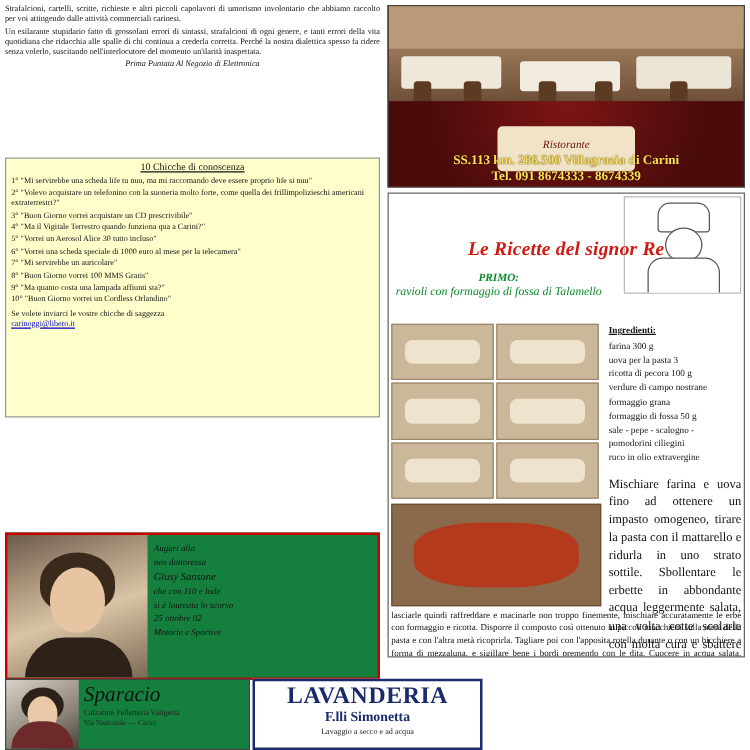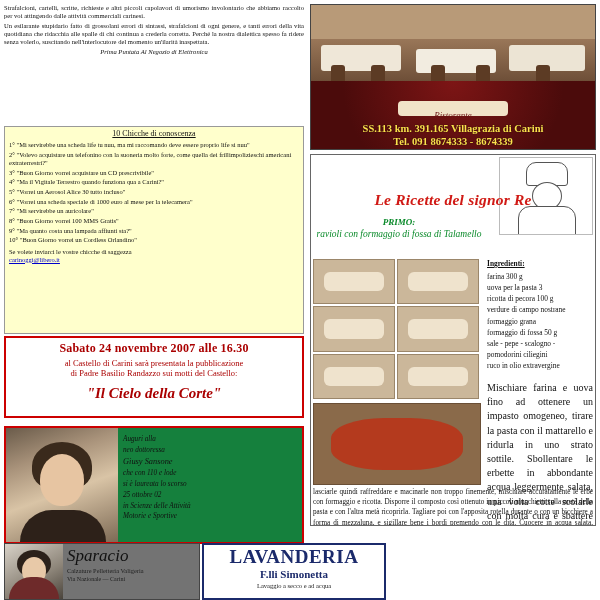--- a/index.html
+++ b/index.html
@@ -72,21 +72,21 @@
     background:#2d2119;
   }
   .gradtext{
     flex:1;padding:6px 5px;font-style:italic;font-size:7.2px;line-height:1.5;color:#111;
   }
   .gradtext .big{font-size:8.4px;}
 
   
   .sparacio{
     position:absolute;left:4px;top:543px;width:196px;height:57px;
-    border:1px solid #444;box-sizing:border-box;display:flex;background:#737373;
+    border:1px solid #444;box-sizing:border-box;display:flex;background:#15803d;
   }
   .sparacio .ph{
     width:58px;height:100%;
     background:linear-gradient(150deg,#d8d2c8,#8d8579 60%,#4a443c);
     position:relative;overflow:hidden;
   }
   .sparacio .ph .h{position:absolute;left:12px;top:6px;width:34px;height:28px;border-radius:50%;background:#2b211a;}
   .sparacio .ph .f{position:absolute;left:17px;top:13px;width:24px;height:28px;border-radius:50%;background:#e8c9a8;}
   .sparacio .ph .b{position:absolute;left:4px;bottom:0;width:50px;height:22px;border-radius:24px 24px 0 0;background:#6e2a2a;}
   .sparacio .txt{flex:1;padding:3px 4px;}
@@ -122,21 +122,21 @@
   .ristorante .band{
     position:absolute;left:0;top:76px;width:100%;height:70px;
     background:radial-gradient(circle at 50% 0%, #7d1515, #4b0b0b 70%);
   }
   .ristorante .conv{
     position:absolute;left:0;top:80px;width:100%;text-align:center;
     color:#f3e4c0;font-size:13px;font-weight:bold;letter-spacing:1px;
   }
   .ristorante .logo{
     position:absolute;left:50%;transform:translateX(-50%);top:96px;
-    width:110px;height:15px;background:#f1e3c8;border-radius:4px;
+    width:110px;height:36px;background:#f1e3c8;border-radius:4px;
     color:#6b1111;font-style:italic;font-size:9px;text-align:center;line-height:28px;
   }
   .ristorante .addr{
     position:absolute;left:0;bottom:15px;width:100%;text-align:center;
     color:#ffe14d;font-size:10.5px;font-weight:bold;
     text-shadow:0 0 1px #000;
   }
   .ristorante .tel{
     position:absolute;left:0;bottom:2px;width:100%;text-align:center;
     color:#ffe14d;font-size:10.5px;font-weight:bold;
@@ -218,41 +218,34 @@
       <li>6° "Vorrei una scheda speciale di 1000 euro al mese per la telecamera"</li>
       <li>7° "Mi servirebbe un auricolare"</li>
       <li>8° "Buon Giorno vorrei 100 MMS Gratis"</li>
       <li>9° "Ma quanto costa una lampada affiunti sta?"</li>
       <li>10° "Buon Giorno vorrei un Cordless Orlandino"</li>
     </ol>
     <div class="foot">Se volete inviarci le vostre chicche di saggezza</div>
     <div class="mail">carinoggi@libero.it</div>
   </div>
 
-  <div class="eventbox">
-    <div class="l1">Sabato 24 novembre 2007 alle 16.30</div>
-    <div class="l2">al Castello di Carini sarà presentata la pubblicazione</div>
-    <div class="l3">di Padre Basilio Randazzo sui motti del Castello:</div>
-    <div class="l4">"Il Cielo della Corte"</div>
-  </div>
 
   <div class="gradbox">
     <div class="gradphoto">
       <div class="hair"></div>
       <div class="face"></div>
       <div class="body"></div>
     </div>
     <div class="gradtext">
       <div>Auguri alla</div>
       <div>neo dottoressa</div>
       <div class="big">Giusy Sansone</div>
       <div>che con 110 e lode</div>
       <div>si è laureata lo scorso</div>
       <div>25 ottobre 02</div>
-      <div>in Scienze delle Attività</div>
       <div>Motorie e Sportive</div>
     </div>
   </div>
 
   <div class="sparacio">
     <div class="ph">
       <div class="h"></div>
       <div class="f"></div>
       <div class="b"></div>
     </div>
@@ -276,21 +269,21 @@
       <div class="tbl2"></div>
       <div class="tbl3"></div>
       <div class="ch" style="left:20px"></div>
       <div class="ch" style="left:60px"></div>
       <div class="ch" style="left:120px"></div>
       <div class="ch" style="left:165px"></div>
       <div class="ch" style="left:225px"></div>
     </div>
     <div class="band"></div>
     <div class="logo">Ristorante</div>
-    <div class="addr">SS.113 km. 391.165 Villagrazia di Carini</div>
+    <div class="addr">SS.113 km. 286.500 Villagrazia di Carini</div>
     <div class="tel">Tel. 091 8674333 - 8674339</div>
   </div>
 
   <div class="recipe">
     <div class="chefimg">
       <div class="hat"></div>
       <div class="head"></div>
       <div class="body"></div>
     </div>
     <div class="title">Le Ricette del signor Re</div>

